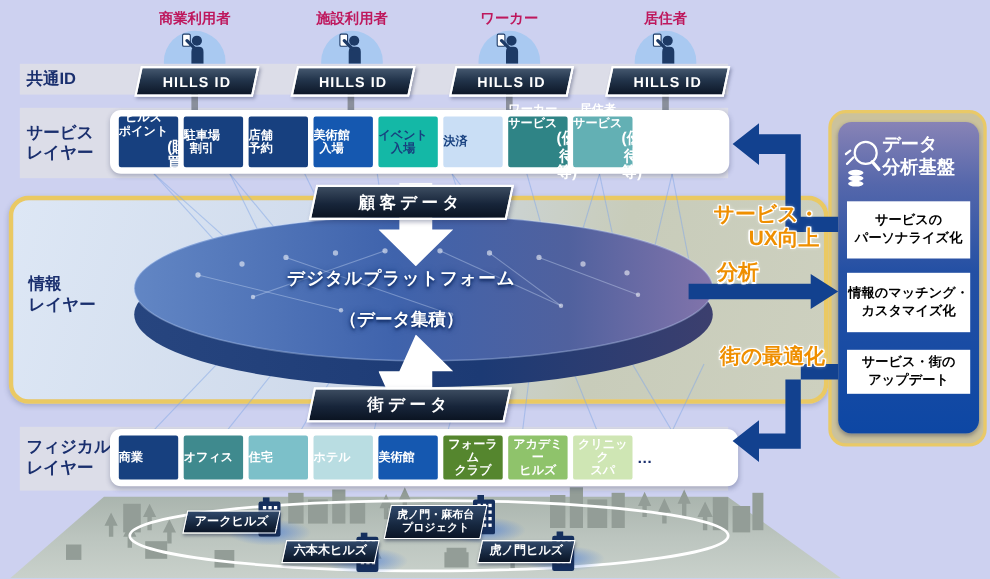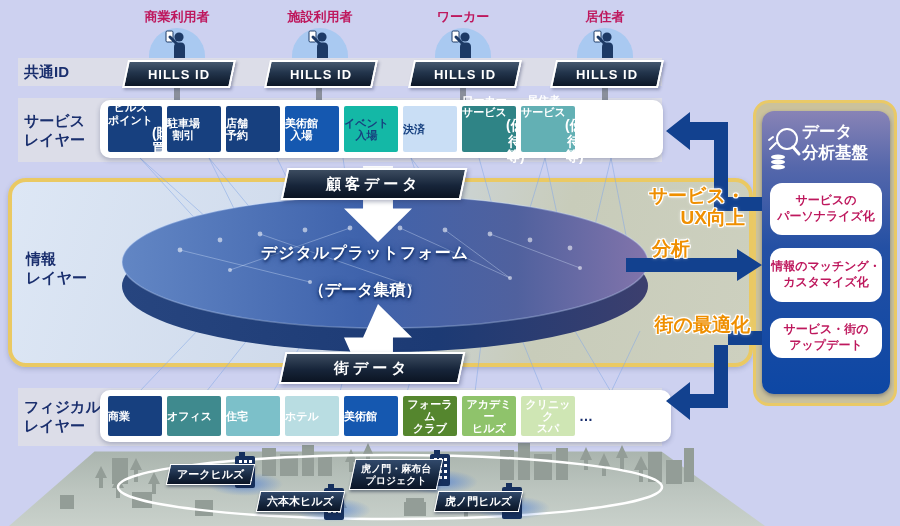--- a/index.html
+++ b/index.html
@@ -52,23 +52,23 @@
             background:linear-gradient(105deg,#dde7f5 0%,#cfdaeb 42%,#c8ccba 72%,#cdd0bf 100%);
             box-shadow:0 2px 5px rgba(60,70,110,.25);}
   .tan-box{position:absolute;left:753px;top:100px;width:144px;height:306px;z-index:3;
            box-sizing:border-box;border:3px solid #e9c967;border-radius:16px;background:#cbc29c;}
   .panel{position:absolute;left:762px;top:111px;width:128px;height:283px;z-index:6;
          border-radius:12px;
          background:linear-gradient(180deg,#8883b6 0%,#5567ab 20%,#2450a4 48%,#0d47a4 100%);
          box-shadow:0 2px 4px rgba(30,40,80,.4);}
   .panel-title{position:absolute;left:40px;top:10px;width:86px;color:#fff;font-weight:bold;
                font-size:16.5px;line-height:1.25;white-space:pre-line;}
-  .panel-item{position:absolute;left:8px;width:112px;background:#fff;border-radius:12px;
+  .panel-item{position:absolute;left:8px;width:112px;background:#fff;border-radius:0;
               box-sizing:border-box;display:flex;align-items:center;justify-content:center;
-              color:#be185d;font-weight:bold;font-size:12px;line-height:1.3;
+              color:#000000;font-weight:bold;font-size:12px;line-height:1.3;
               text-align:center;white-space:pre-line;}
   
   .flow-label{position:absolute;z-index:8;color:#ef8f00;font-weight:bold;font-size:19px;
               line-height:1.15;white-space:pre-line;text-align:right;
               text-shadow:-1px -1px 0 #fff,1px -1px 0 #fff,-1px 1px 0 #fff,1px 1px 0 #fff,
                           -1px 0 0 #fff,1px 0 0 #fff,0 -1px 0 #fff,0 1px 0 #fff,0 0 4px #fff;}
   
   .plat-text{position:absolute;left:125px;top:243px;width:480px;text-align:center;z-index:5;
              color:#fff;font-weight:bold;
              text-shadow:0 0 7px #123a7f,0 2px 3px rgba(8,25,70,.9),0 0 2px #2a54a0;}

